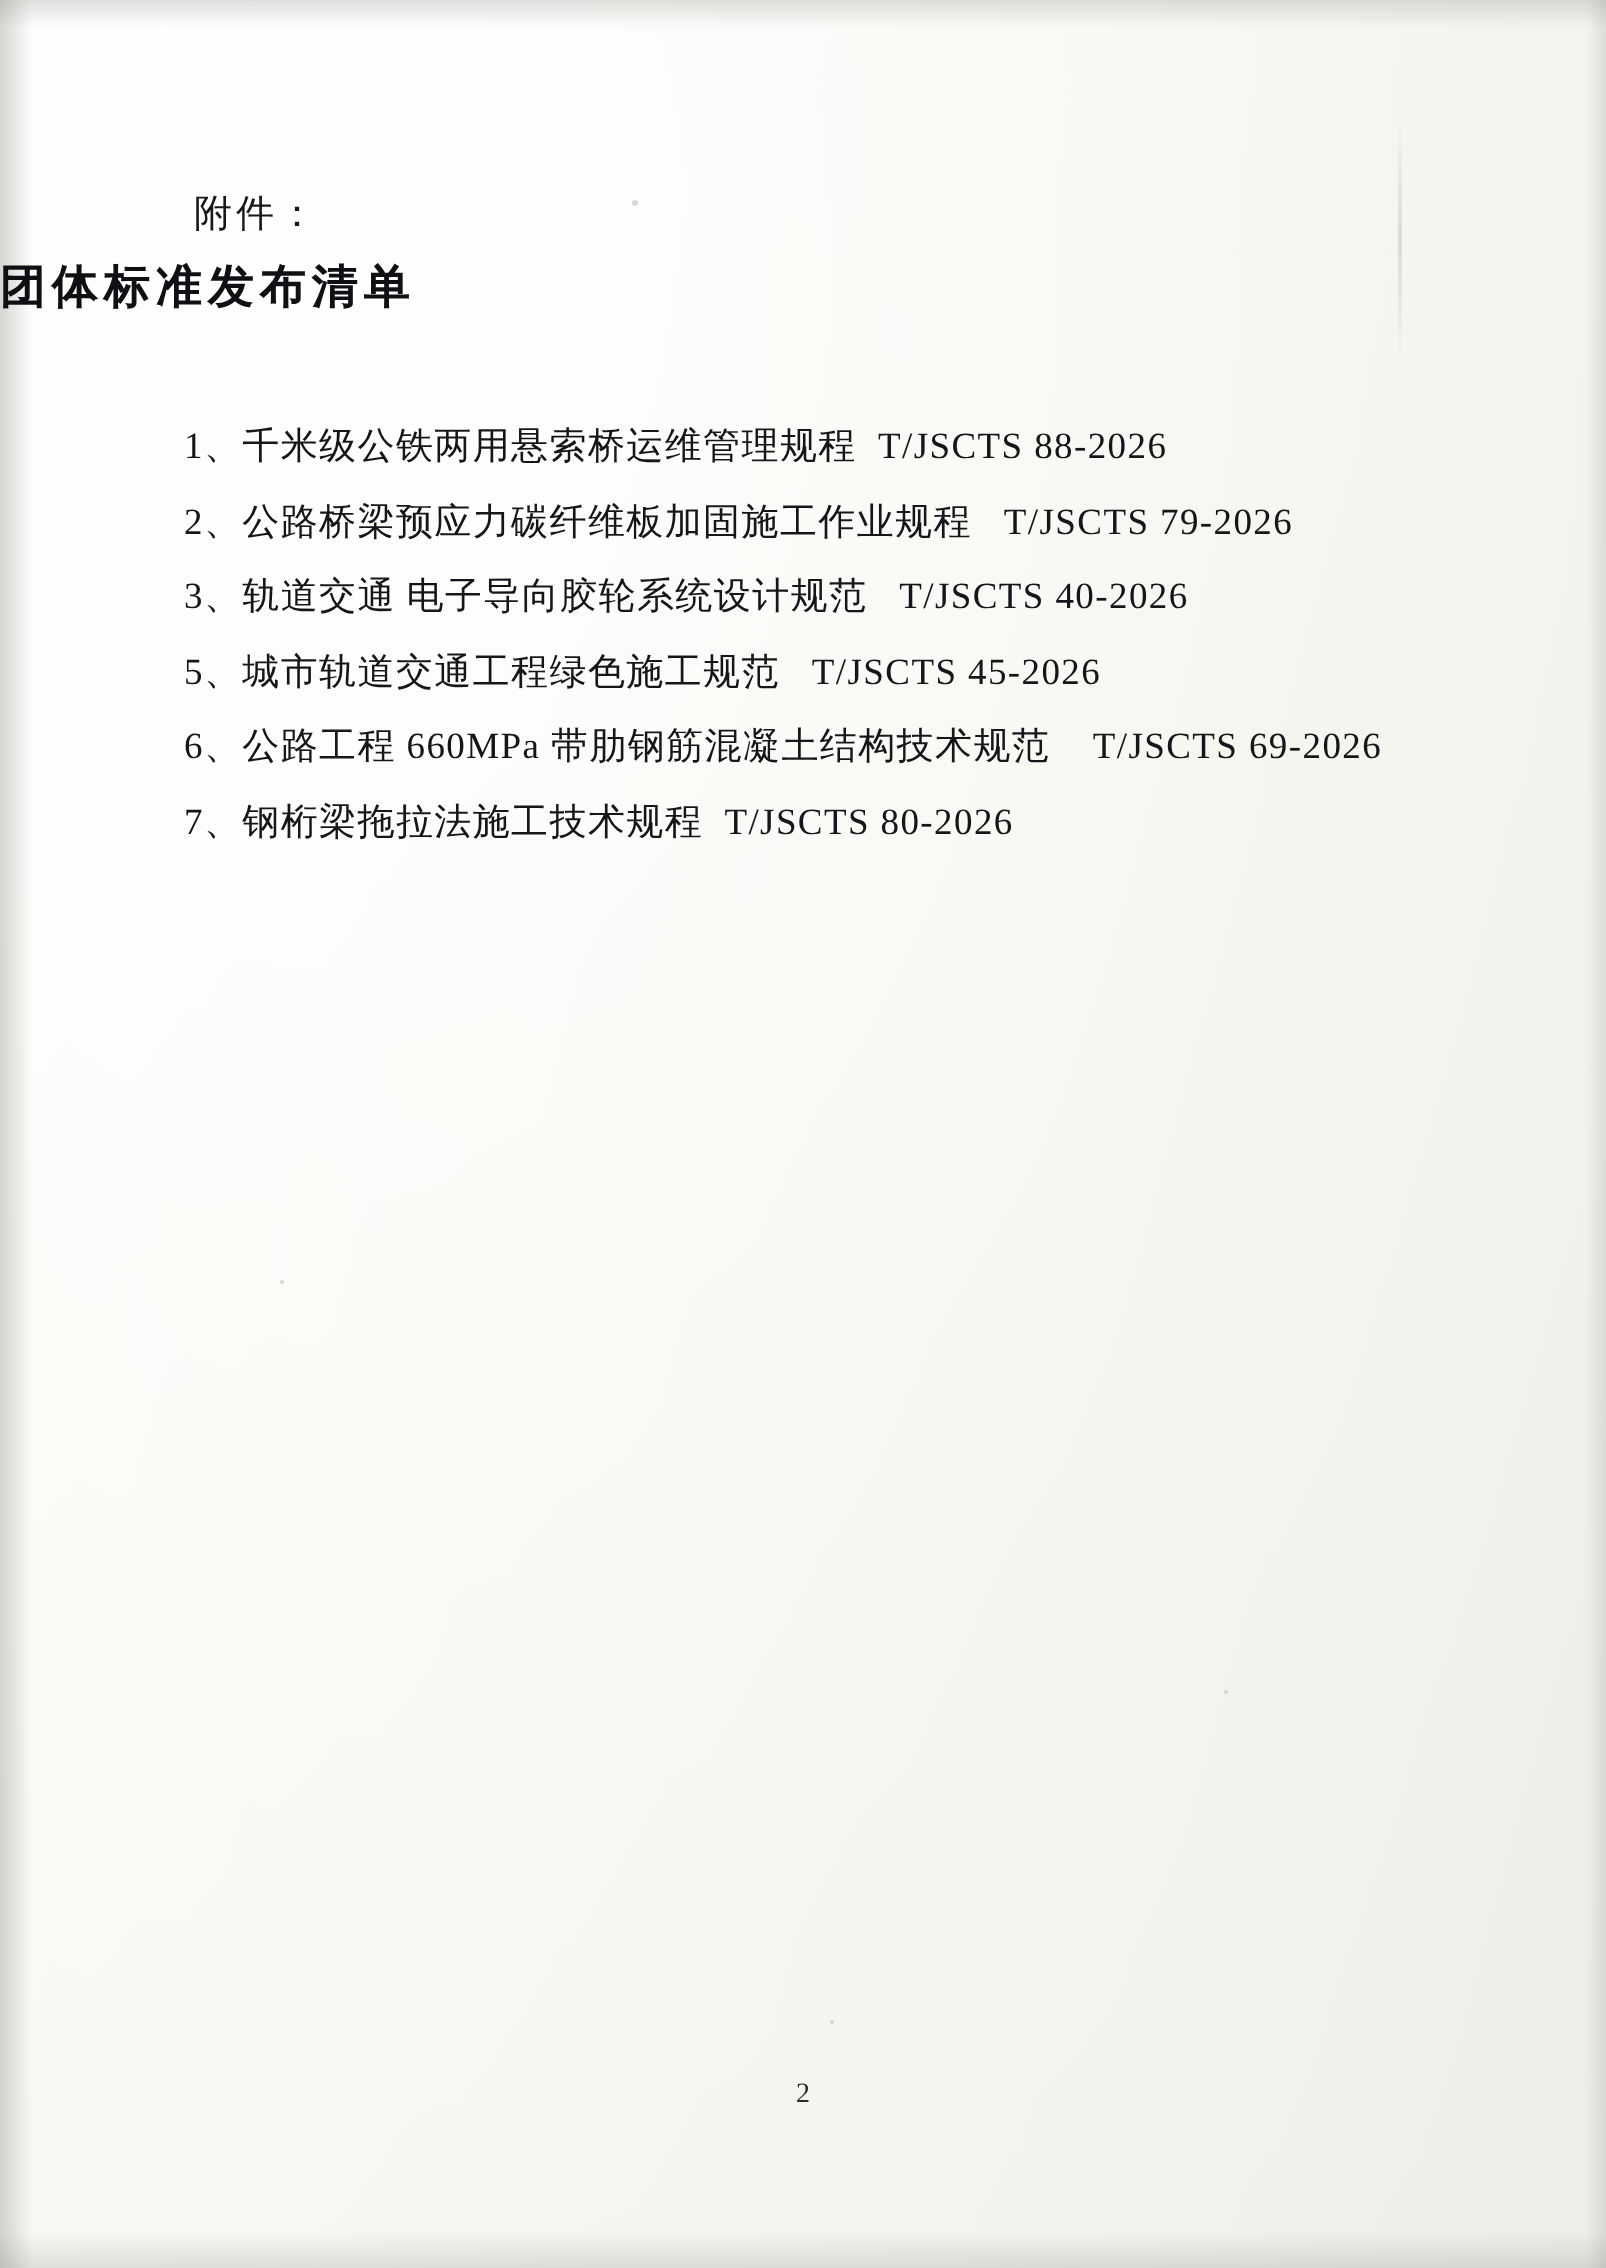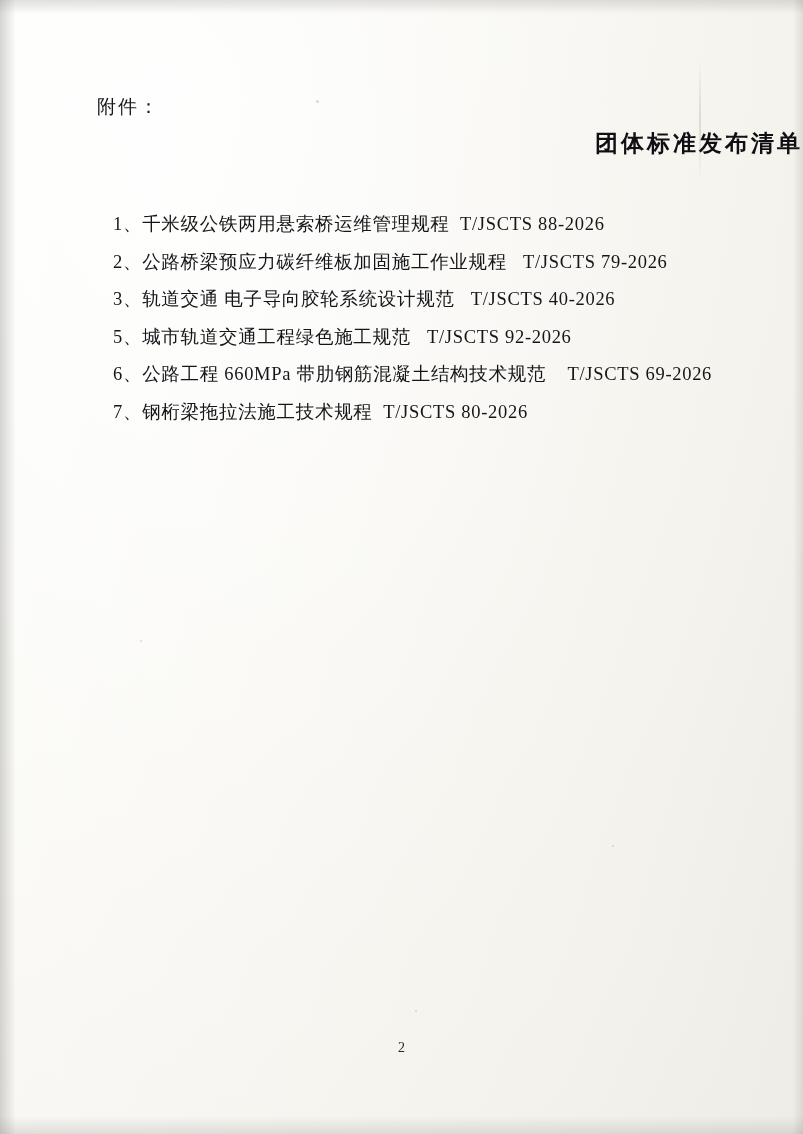--- a/index.html
+++ b/index.html
@@ -61,30 +61,30 @@
     font-size: 19px;
     letter-spacing: 2px;
     font-family: "Liberation Serif", serif;
     color: #17171a;
   }
   .doc-title {
     position: absolute;
     left: 0;
     right: 0;
     top: 128px;
-    text-align: right;
+    text-align: left;
     font-size: 23px;
     font-weight: bold;
     letter-spacing: 3px;
     color: #101014;
     font-family: "Liberation Serif", serif;
   }
   .list {
     position: absolute;
-    left: 113px;
+    left: 92px;
     top: 206px;
     width: 600px;
   }
   .list-item {
     font-size: 18.5px;
     line-height: 37px;
     letter-spacing: 0.7px;
     color: #16161a;
     margin: 0 0 0.5px 0;
     white-space: pre-wrap;
@@ -131,20 +131,20 @@
 
   <div class="content">
     <div class="attachment-label">附件：</div>
 
     <div class="doc-title">团体标准发布清单</div>
 
     <div class="list">
       <p class="list-item">1、千米级公铁两用悬索桥运维管理规程  T/JSCTS 88-2026</p>
       <p class="list-item">2、公路桥梁预应力碳纤维板加固施工作业规程   T/JSCTS 79-2026</p>
       <p class="list-item">3、轨道交通 电子导向胶轮系统设计规范   T/JSCTS 40-2026</p>
-      <p class="list-item">5、城市轨道交通工程绿色施工规范   T/JSCTS 92-2026</p>
+      <p class="list-item">5、城市轨道交通工程绿色施工规范   T/JSCTS 45-2026</p>
       <p class="list-item">6、公路工程 660MPa 带肋钢筋混凝土结构技术规范    T/JSCTS 69-2026</p>
       <p class="list-item">7、钢桁梁拖拉法施工技术规程  T/JSCTS 80-2026</p>
     </div>
 
     <div class="page-number">2</div>
   </div>
 </div>
 
 </body></html>

